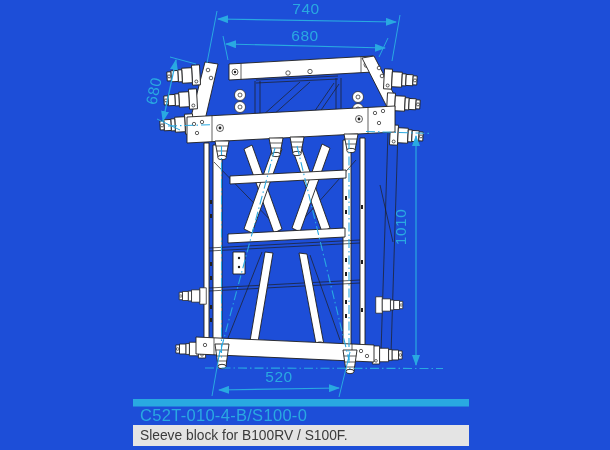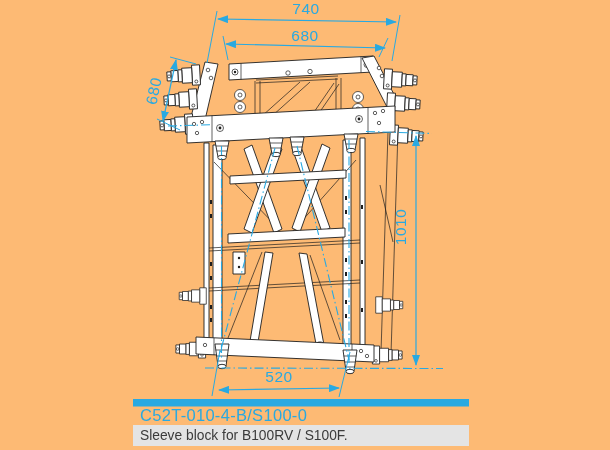--- a/index.html
+++ b/index.html
@@ -1,16 +1,16 @@
 <!DOCTYPE html>
 <html><head>
 <meta charset="utf-8">
 <style>
   html,body{margin:0;padding:0;background:#ffffff;}
-  .stage{position:relative;width:610px;height:450px;background:#fdba74;overflow:hidden;
+  .stage{position:relative;width:610px;height:450px;background:#1d4ed8;overflow:hidden;
          font-family:"Liberation Sans", sans-serif;}
   svg{position:absolute;left:0;top:0;}
   .struct{stroke:#1e1e1e;stroke-width:0.9;fill:#ffffff;stroke-linejoin:round;}
   .thin{stroke:#1e1e1e;stroke-width:0.7;fill:none;}
   .hole{stroke:#1e1e1e;stroke-width:0.7;fill:#ffffff;}
   .dot{fill:#1e1e1e;stroke:none;}
   .cl{stroke:#29A9E1;stroke-width:1.1;fill:none;stroke-dasharray:9 3 1.5 3;}
   .dim{stroke:#29A9E1;stroke-width:1.2;fill:none;}
   .ext{stroke:#29A9E1;stroke-width:1;fill:none;}
   .dimtxt{fill:#29A9E1;font-size:15.5px;font-family:"Liberation Sans",sans-serif;letter-spacing:0.5px;}

